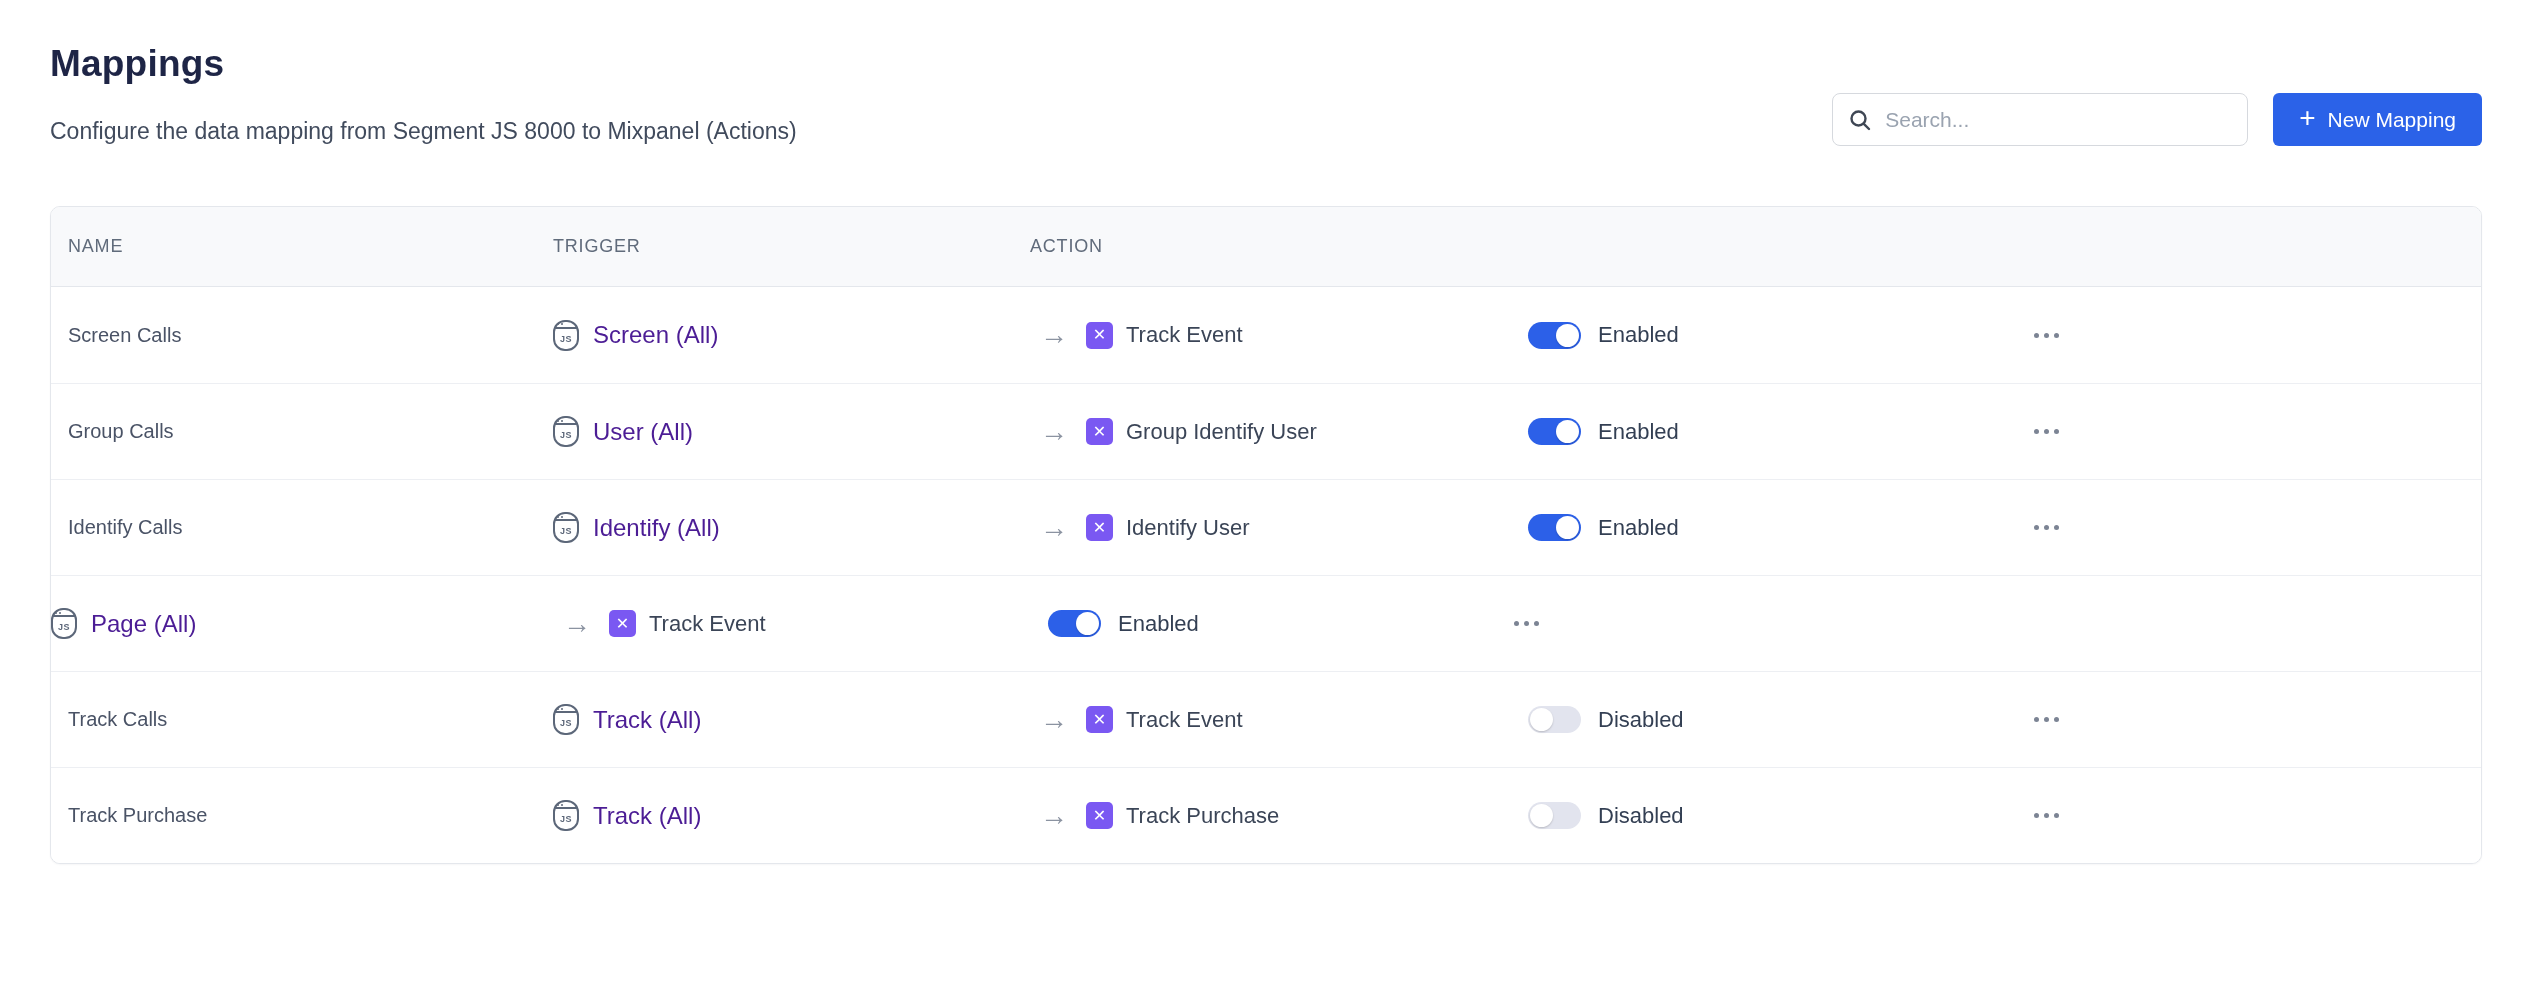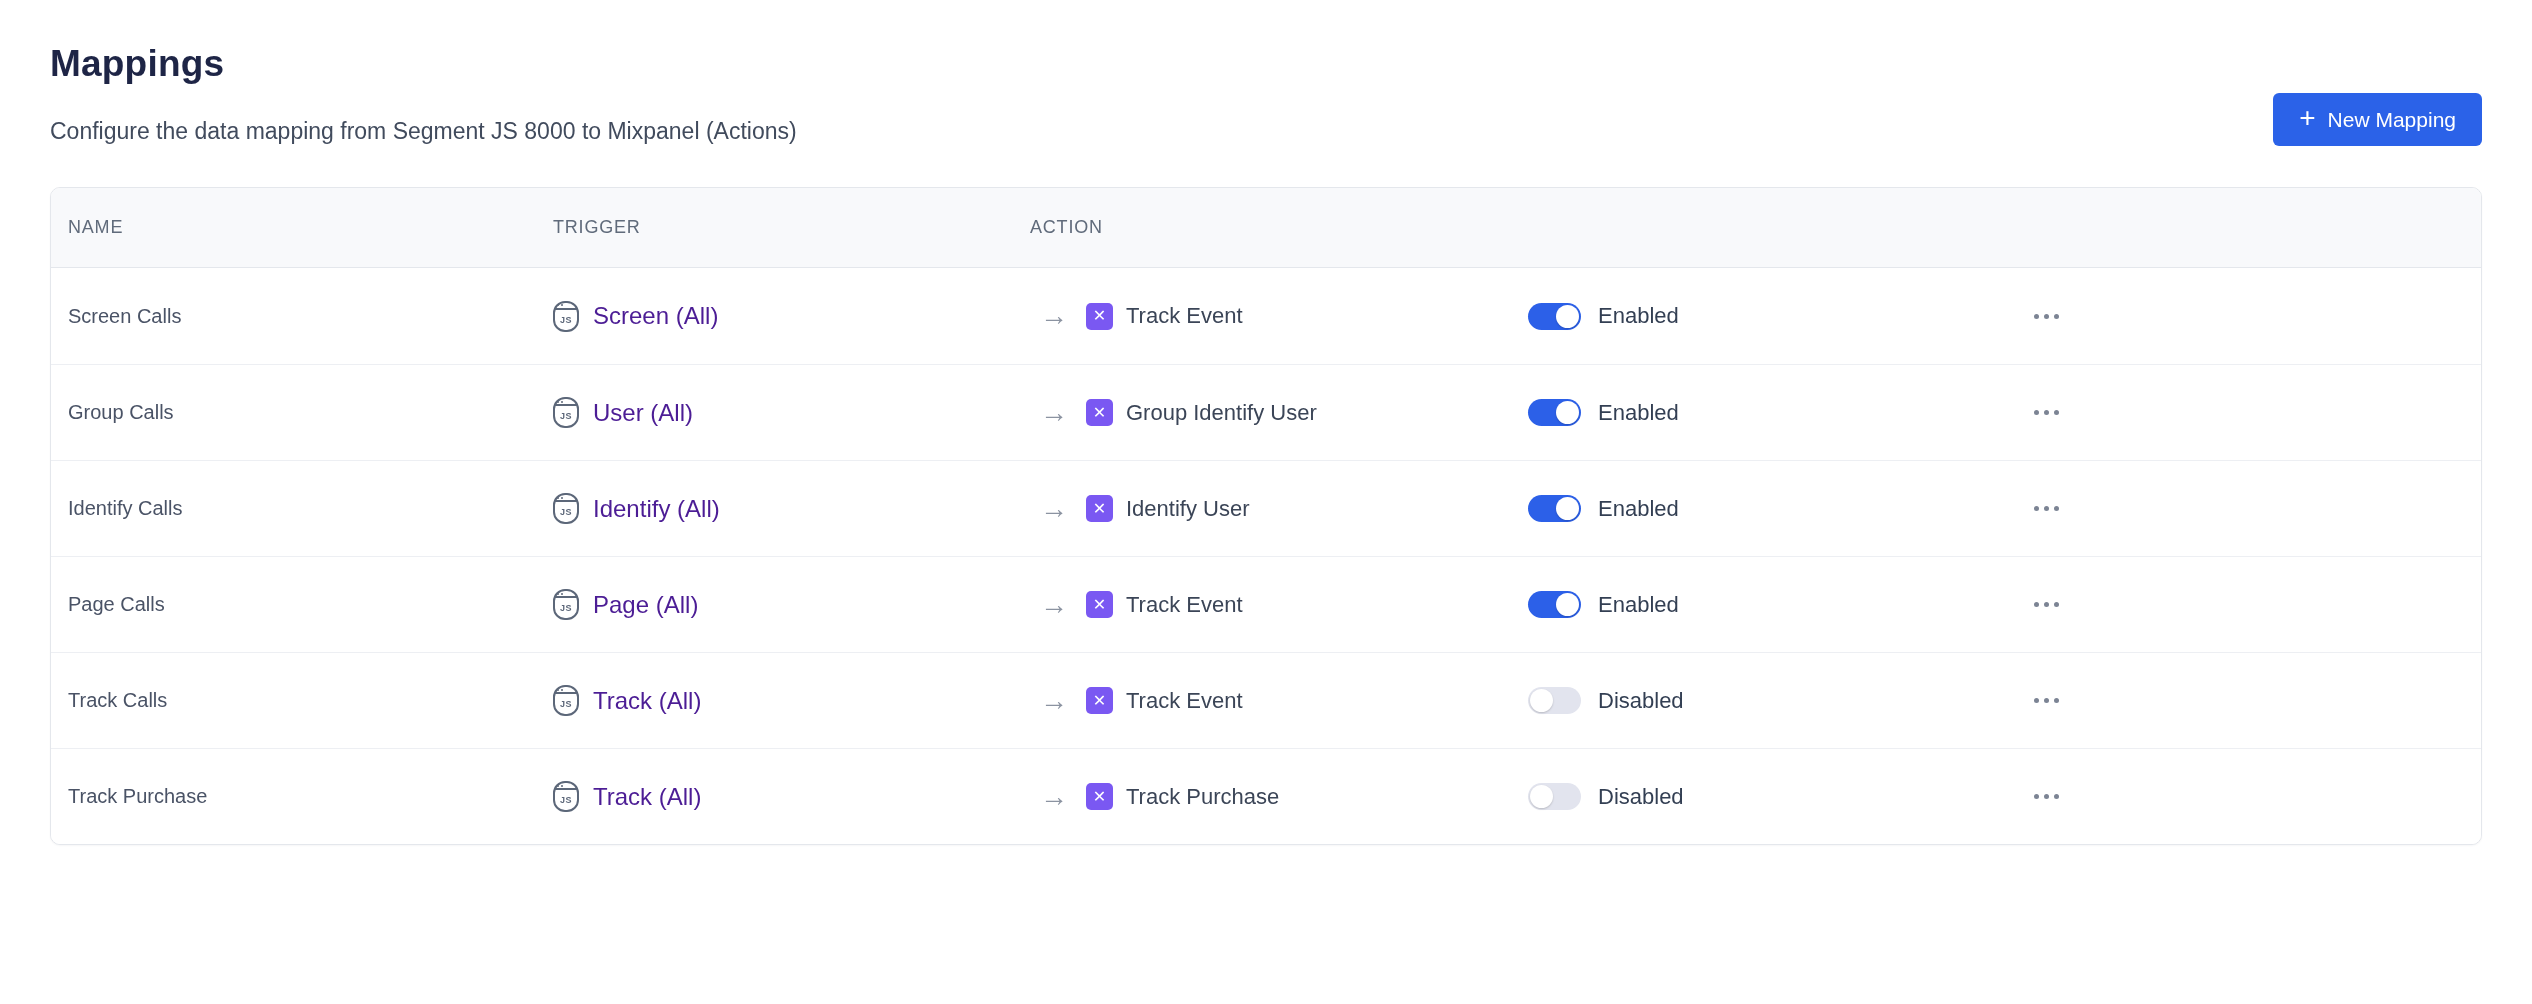--- a/index.html
+++ b/index.html
@@ -20,21 +20,21 @@
     font-family:"Liberation Sans","DejaVu Sans",sans-serif; }
   .search-input::placeholder { color:#9aa3b0; }
   .search-icon { position:absolute; left:16px; top:50%; transform:translateY(-50%); width:24px; height:24px; }
 
   .btn-primary { height:53px; padding:0 26px; background:#2b62e8; border:none; border-radius:6px;
     display:flex; align-items:center; gap:12px; color:#ffffff; font-size:21px; font-weight:500;
     cursor:pointer; font-family:"Liberation Sans","DejaVu Sans",sans-serif; }
   .btn-plus { font-size:28px; font-weight:400; line-height:1; margin-top:-3px; }
 
   
-  .table-card { margin-top:41px; border:1px solid #e4e7ec; border-radius:10px; overflow:hidden;
+  .table-card { margin-top:60px; border:1px solid #e4e7ec; border-radius:10px; overflow:hidden;
     background:#ffffff; box-shadow:0 1px 2px rgba(16,24,40,0.04); }
 
   .grid-row { display:grid; grid-template-columns:502px 477px 480px 520px 1fr; align-items:center; }
 
   .thead { background:#f8f9fb; height:80px; border-bottom:1px solid #e4e7ec; }
   .th { font-size:18px; font-weight:500; color:#606b7b; letter-spacing:0.8px; }
   .th.c1 { padding-left:17px; }
 
   .trow { height:96px; background:#ffffff; }
   .trow + .trow { border-top:1px solid #edeff3; }
@@ -81,20 +81,27 @@
 
 <div class="page">
 
   <div class="topbar">
     <div>
       <div class="page-title">Mappings</div>
       <div class="page-subtitle">Configure the data mapping from Segment JS 8000 to Mixpanel (Actions)</div>
     </div>
 
     <div class="controls">
+      <div class="search-wrap">
+        <svg class="search-icon" viewBox="0 0 24 24" fill="none">
+          <circle cx="10.5" cy="10.5" r="7" stroke="#3f4754" stroke-width="2.4"></circle>
+          <line x1="15.8" y1="15.8" x2="21" y2="21" stroke="#3f4754" stroke-width="2.4" stroke-linecap="round"></line>
+        </svg>
+        <input class="search-input" type="text" placeholder="Search..." style="">
+      </div>
       <button class="btn-primary">
         <span class="btn-plus">+</span>
         <span>New Mapping</span>
       </button>
     </div>
   </div>
 
   <div class="table-card">
     <div class="grid-row thead">
       <div class="th c1">NAME</div>
@@ -196,23 +203,20 @@
         <div class="cell">
           <span class="dots">
             <i></i>
             <i></i>
             <i></i>
           </span>
         </div>
       </div>
 
       <div class="grid-row trow">
-        <div class="cell c1">
-          <span class="name-text">Page Calls</span>
-        </div>
         <div class="cell">
           <span class="trig-icon">
             <span class="trig-top"></span>
             <span class="trig-js">JS</span>
           </span>
           <span class="trig-label">Page (All)</span>
         </div>
         <div class="cell">
           <span class="arrow">→</span>
           <span class="mx-icon">

